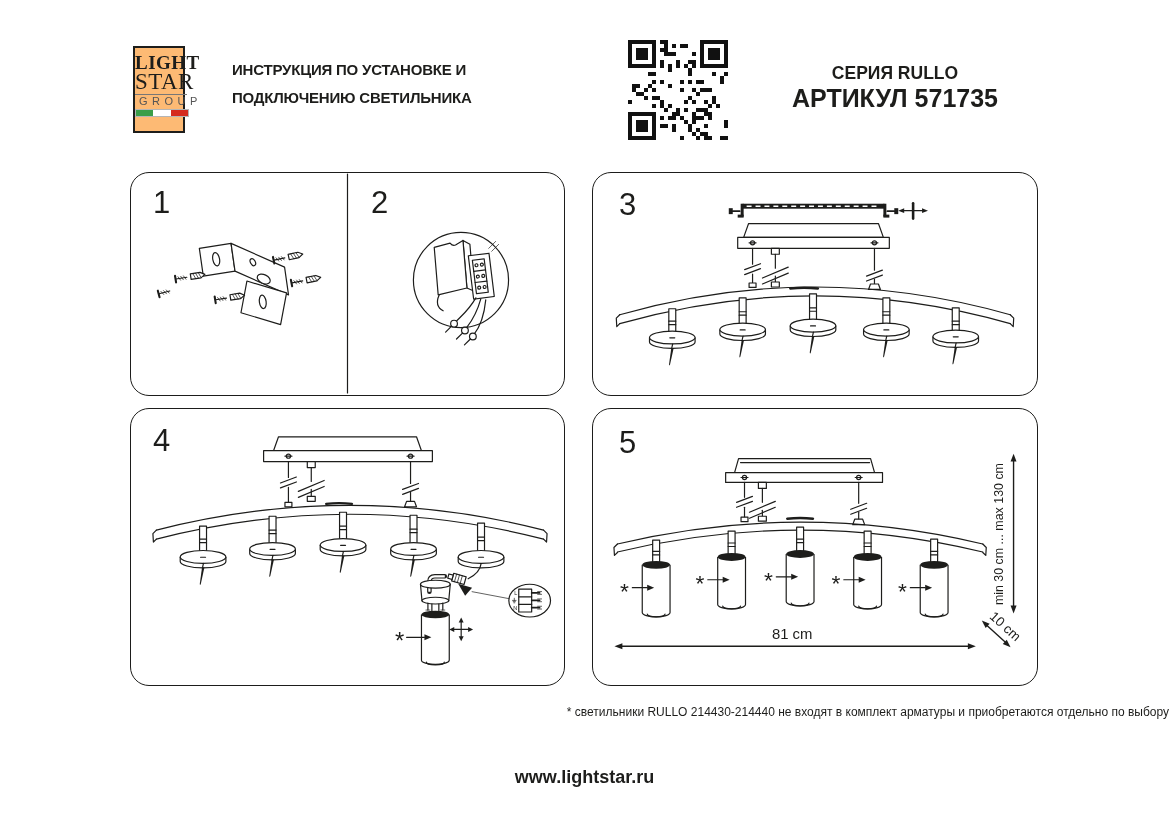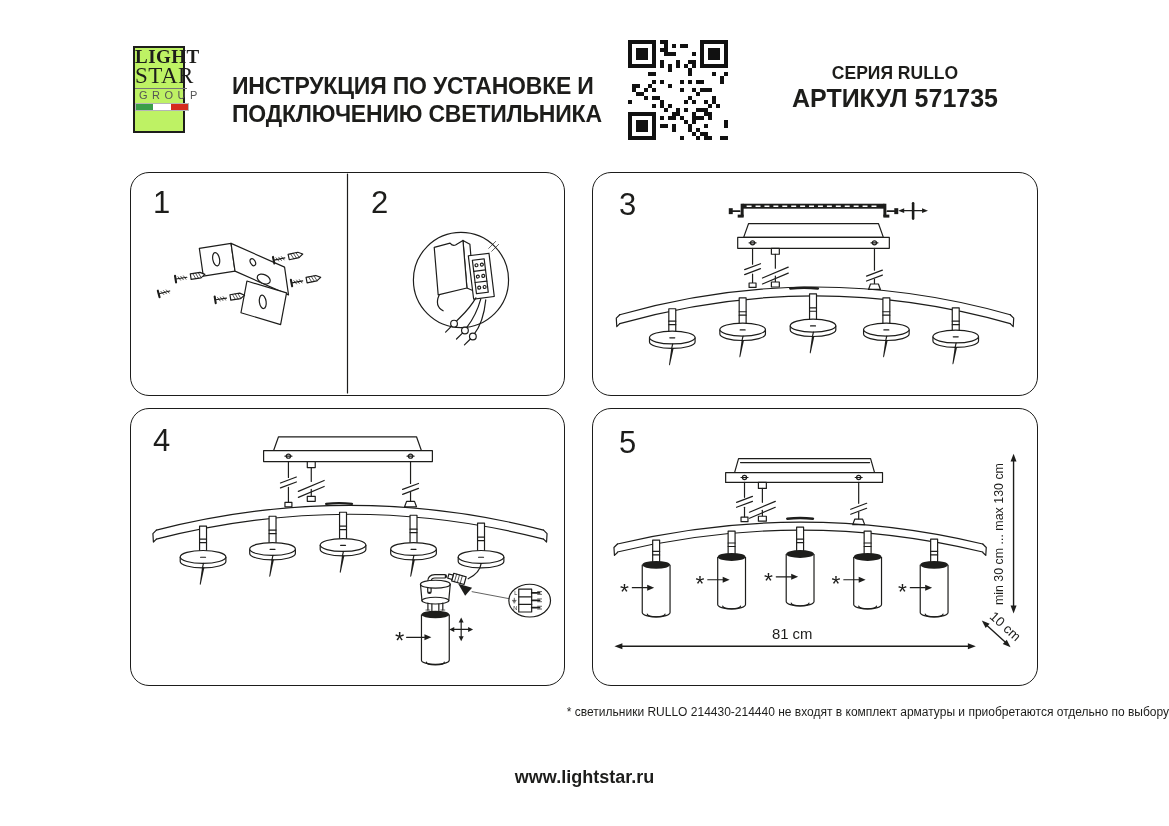--- a/index.html
+++ b/index.html
@@ -1,30 +1,30 @@
 <!DOCTYPE html>
 <html><head>
 <meta charset="utf-8">
 <style>
   html,body{margin:0;padding:0;background:#e8e8e8;}
   .page{position:relative;width:1169px;height:826px;background:#ffffff;overflow:hidden;
         font-family:"Liberation Sans",sans-serif;color:#1d1d1b;}
   
   .logo{position:absolute;left:133px;top:46px;width:52px;height:87px;border:2px solid #1d1d1b;
-        box-sizing:border-box;text-align:center;background:#bef264;}
+        box-sizing:border-box;text-align:center;padding-top:6px;background:#fdba74;}
   .lg1{font-family:"Liberation Serif",serif;font-weight:bold;font-size:19px;line-height:17px;letter-spacing:.5px;}
   .lg2{font-family:"Liberation Serif",serif;font-weight:normal;font-size:23px;line-height:21px;letter-spacing:.5px;}
   .lgrule{width:52px;height:1px;background:#777;margin:2px auto 1px;}
   .lg3{font-size:11px;letter-spacing:4.5px;color:#555;text-indent:4px;line-height:10px;}
   .flag{width:52px;height:6px;margin:3px auto 0;display:flex;border:1px solid #b5b5b5;box-sizing:content-box;}
   .flag i{flex:1;display:block;}
   .flag .fg{background:#3a9e49;}
   .flag .fw{background:#ffffff;}
   .flag .fr{background:#d52b1e;}
-  .title{position:absolute;left:232px;top:72px;font-weight:bold;font-size:23px;line-height:28px;letter-spacing:-0.2px;}
+  .title{position:absolute;left:232px;top:56px;font-weight:bold;font-size:15px;line-height:28px;letter-spacing:-0.2px;}
   #qr{position:absolute;left:628px;top:40px;width:100px;height:100px;shape-rendering:crispEdges;}
   .prodinfo{position:absolute;left:765px;top:63px;width:260px;text-align:center;}
   .series{font-weight:bold;font-size:17.5px;}
   .article{font-weight:bold;font-size:25px;}
   
   .panel{position:absolute;border:1.6px solid #1d1d1b;border-radius:19px;box-sizing:border-box;background:#fff;}
   #panel12{left:130px;top:172px;width:435px;height:224px;}
   #panel3 {left:592px;top:172px;width:446px;height:224px;}
   #panel4 {left:130px;top:408px;width:435px;height:278px;}
   #panel5 {left:592px;top:408px;width:446px;height:278px;}

